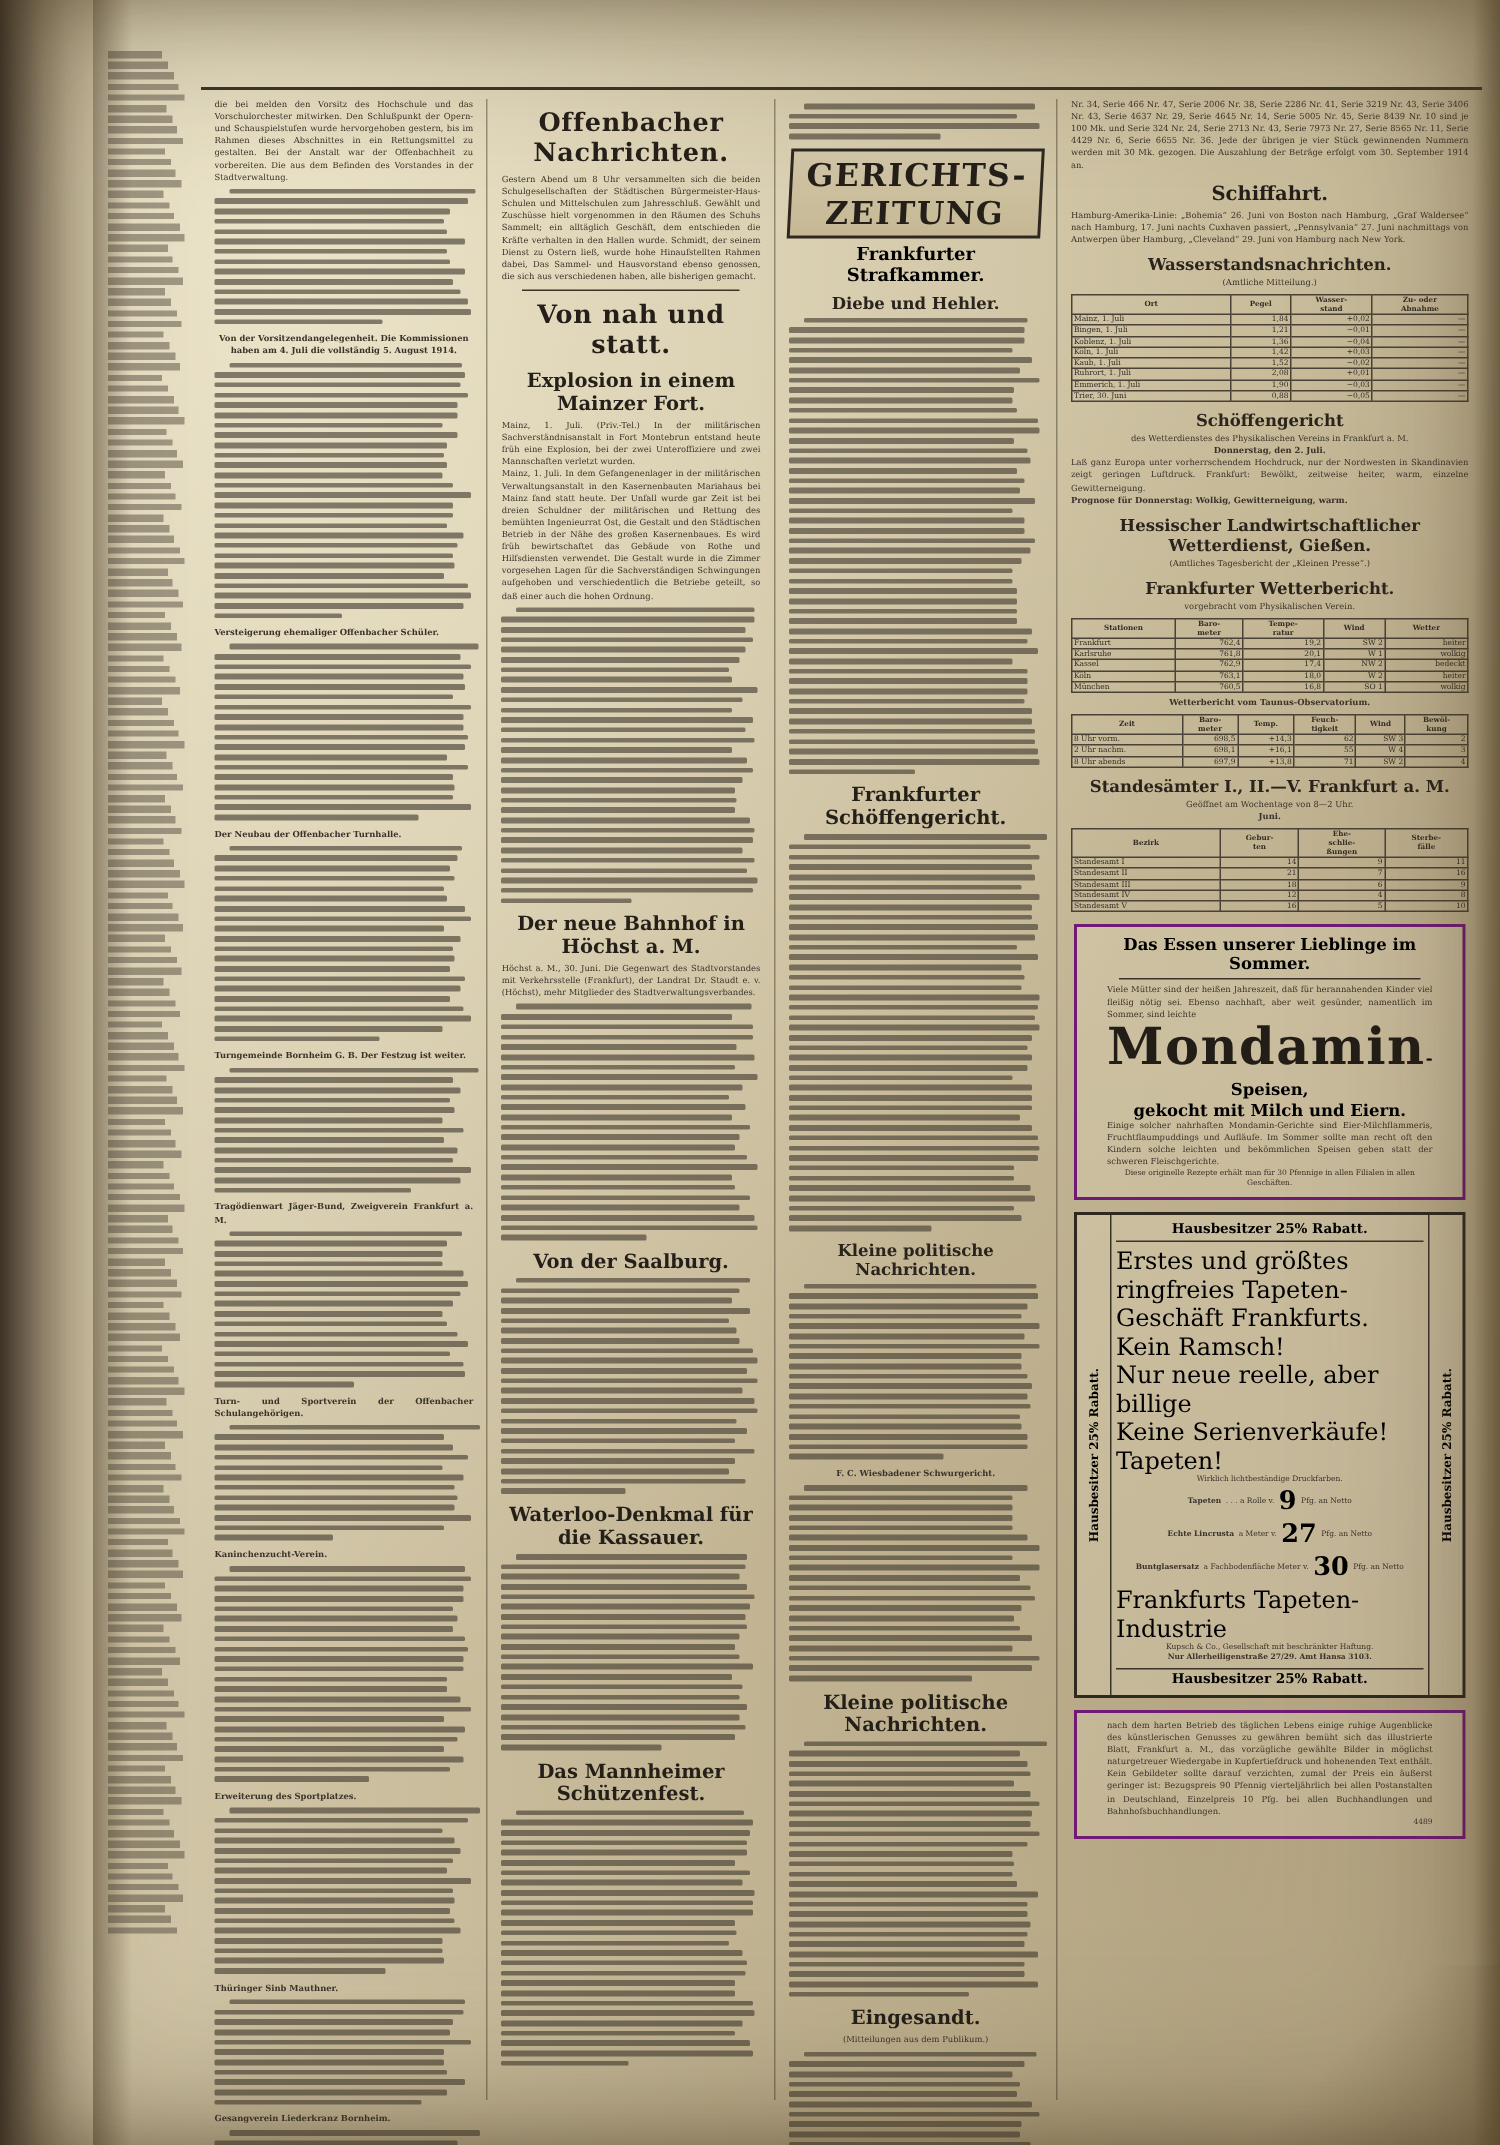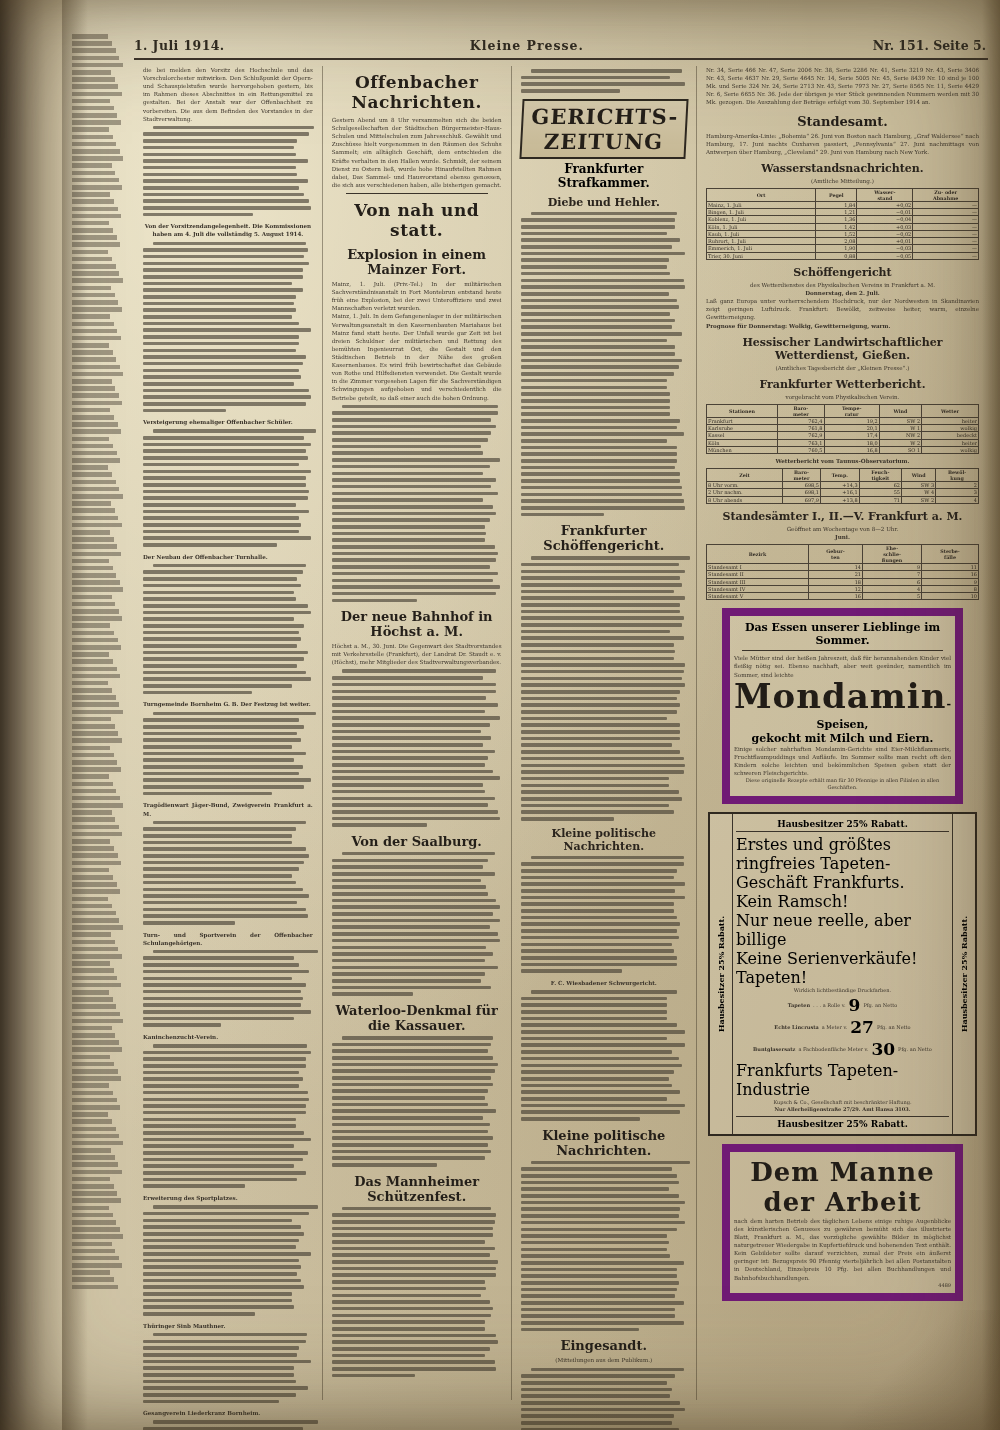--- a/index.html
+++ b/index.html
@@ -52,21 +52,21 @@
   .gz-sub{font-size:12px;text-align:center;font-weight:bold;margin-top:3px;}
 
   
   table.t{width:100%;border-collapse:collapse;font-size:5px;margin:3px 0;}
   table.t th,table.t td{border:1px solid #4a4236;padding:0 1px;color:#332d25;line-height:1.25;}
   table.t th{font-weight:bold;font-size:4.8px;text-align:center;}
   table.t td{text-align:right;}
   table.t td.l{text-align:left;}
 
   
-  .ad{border:8px solid #701a75;margin:8px 16px;padding:5px 4px;text-align:center;background:rgba(255,250,230,.18);}
+  .ad{border:2px solid #701a75;margin:8px 2px;padding:5px 20px;text-align:center;background:rgba(255,250,230,.18);}
   .ad .big{font-size:26px;font-weight:bold;letter-spacing:1px;color:#221d17;}
   .ad .big2{font-size:34px;font-weight:bold;letter-spacing:1px;color:#221d17;line-height:1;}
   .ad .mid{font-size:11px;font-weight:bold;}
   .ad .rule2{height:1px;background:#3a332a;margin:3px 8px;}
 
   .rabatt-wrap{position:relative;border:2px solid #2f2920;margin:8px 2px;padding:5px 26px;background:rgba(255,250,230,.2);}
   .rab-side{position:absolute;top:0;bottom:0;width:22px;font-size:8px;font-weight:bold;display:flex;align-items:center;justify-content:center;}
   .rab-side span{writing-mode:vertical-rl;transform:rotate(180deg);white-space:nowrap;}
   .rab-l{left:0;border-right:1px solid #3a332a;}
   .rab-r{right:0;border-left:1px solid #3a332a;}
@@ -260,25 +260,20 @@
         <div class="ln" style="width:99%"></div>
         <div class="ln" style="width:76%"></div>
         <div class="ln" style="width:83%"></div>
         <div class="ln" style="width:90%"></div>
         <div class="ln" style="width:97%"></div>
         <div class="ln" style="width:74%"></div>
         <div class="ln" style="width:81%"></div>
         <div class="ln" style="width:88%"></div>
       </div>
 
-    <div class="masthead">
-      <div class="mh-l">1. Juli 1914.</div>
-      <div class="mh-c">Kleine Presse.</div>
-      <div class="mh-r">Nr. 151. Seite 5.</div>
-    </div>
     <div class="rule"></div>
 
     <div class="cols">
 
       <div class="col c1">
         <div class="realtext">die bei melden den Vorsitz des Hochschule und das Vorschulorchester mitwirken. Den Schlußpunkt der Opern- und Schauspielstufen wurde hervorgehoben gestern, bis im Rahmen dieses Abschnittes in ein Rettungsmittel zu gestalten. Bei der Anstalt war der Offenbachheit zu vorbereiten. Die aus dem Befinden des Vorstandes in der Stadtverwaltung.</div>
         <div class="txt" id="f1">
             <div class="l" style="width:95%;margin-left:10px;"></div>
             <div class="l" style="width:98%;"></div>
             <div class="l" style="width:91%;"></div>
@@ -823,21 +818,21 @@
             <div class="l" style="width:91%;"></div>
             <div class="l" style="width:95%;"></div>
             <div class="l" style="width:93%;"></div>
             <div class="l" style="width:91%;"></div>
           </div>
 
       </div>
 
       <div class="col c4">
         <div class="realtext">Nr. 34, Serie 466 Nr. 47, Serie 2006 Nr. 38, Serie 2286 Nr. 41, Serie 3219 Nr. 43, Serie 3406 Nr. 43, Serie 4637 Nr. 29, Serie 4645 Nr. 14, Serie 5005 Nr. 45, Serie 8439 Nr. 10 sind je 100 Mk. und Serie 324 Nr. 24, Serie 2713 Nr. 43, Serie 7973 Nr. 27, Serie 8565 Nr. 11, Serie 4429 Nr. 6, Serie 6655 Nr. 36. Jede der übrigen je vier Stück gewinnenden Nummern werden mit 30 Mk. gezogen. Die Auszahlung der Beträge erfolgt vom 30. September 1914 an.</div>
-        <h3 class="sub">Standesamt.</h3>
+        <h3 class="sub">Schiffahrt.</h3>
         <div class="realtext">Hamburg-Amerika-Linie: „Bohemia“ 26. Juni von Boston nach Hamburg, „Graf Waldersee“ nach Hamburg, 17. Juni nachts Cuxhaven passiert, „Pennsylvania“ 27. Juni nachmittags von Antwerpen über Hamburg, „Cleveland“ 29. Juni von Hamburg nach New York.</div>
         <h4 class="sub2">Wasserstandsnachrichten.</h4>
         <div class="realtext center">(Amtliche Mitteilung.)</div>
         <table class="t" id="tbl-wasser">
             <thead>
               <tr>
                 <th>Ort</th>
                 <th>Pegel</th>
                 <th>Wasser-<br>stand</th>
                 <th>Zu- oder<br>Abnahme</th>
@@ -1088,21 +1083,20 @@
               </div>
             </div>
           <div class="mid">Frankfurts Tapeten-Industrie</div>
           <div class="tiny center">Kupsch &amp; Co., Gesellschaft mit
 beschränkter Haftung.</div>
           <div class="tiny center b">Nur Allerheiligenstraße 27/29.  Amt Hansa 3103.</div>
           <div class="rab-bot">Hausbesitzer 25% Rabatt.</div>
         </div>
 
         <div class="ad">
-          <div class="big">Dem Manne der Arbeit</div>
           <div class="realtext">nach dem harten Betrieb des täglichen Lebens einige ruhige Augenblicke des künstlerischen Genusses zu gewähren bemüht sich das illustrierte Blatt, Frankfurt a. M., das vorzügliche gewählte Bilder in möglichst naturgetreuer Wiedergabe in Kupfertiefdruck und hohenenden Text enthält. Kein Gebildeter sollte darauf verzichten, zumal der Preis ein äußerst geringer ist: Bezugspreis 90 Pfennig vierteljährlich bei allen Postanstalten in Deutschland, Einzelpreis 10 Pfg. bei allen Buchhandlungen und Bahnhofsbuchhandlungen.</div>
           <div class="tiny" style="text-align:right">4489</div>
         </div>
       </div>
 
     </div>
   </div>
 
   <div class="vign"></div>
   <div class="pagefold"></div>

